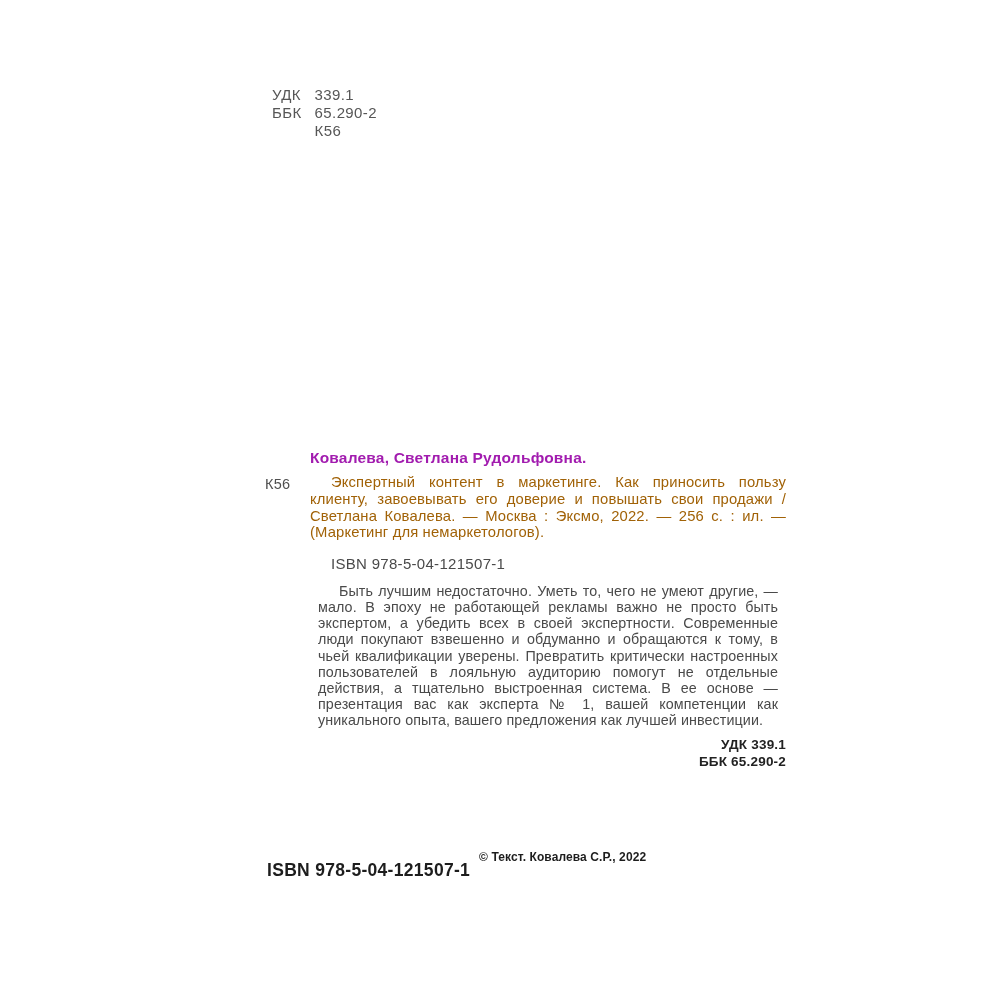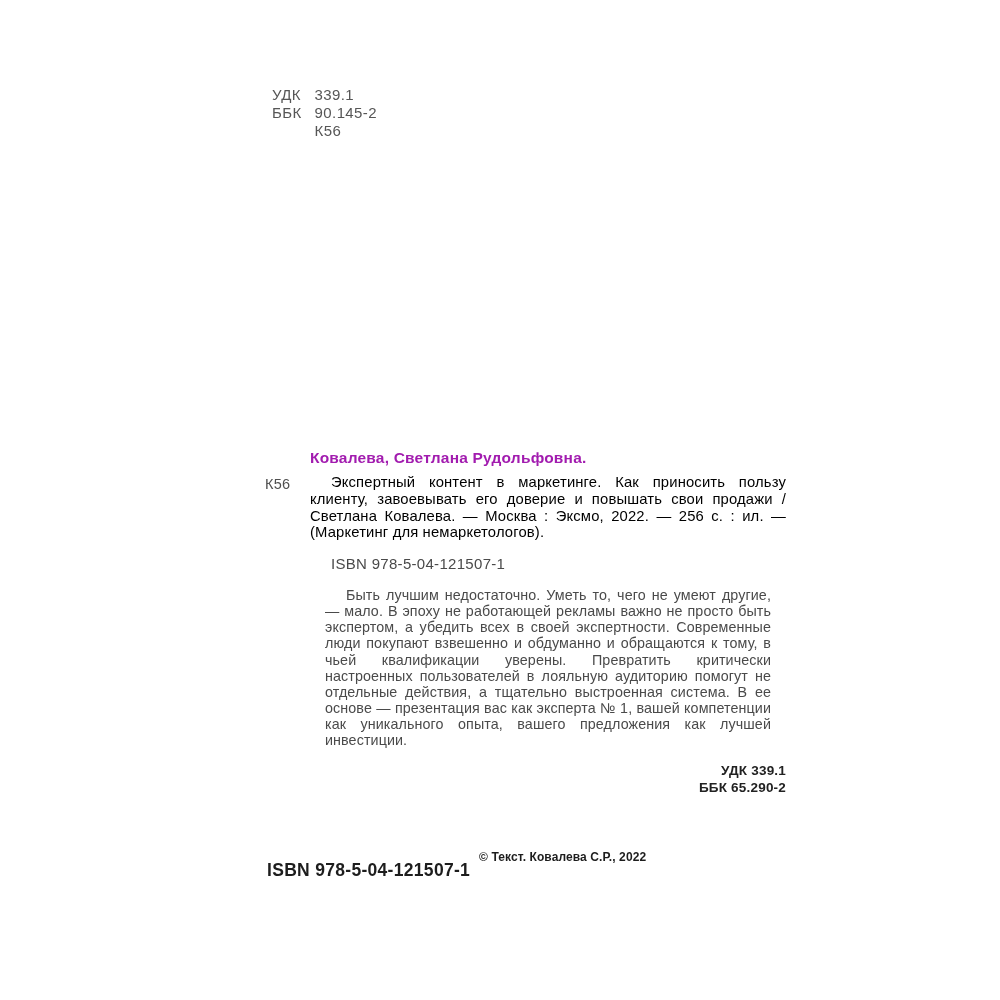--- a/index.html
+++ b/index.html
@@ -61,31 +61,31 @@
     letter-spacing: 0.3px;
   }
   .record-text {
     margin: 0;
     font-size: 14.8px;
     line-height: 16.8px;
     letter-spacing: 0.15px;
     text-indent: 21px;
     text-align: justify;
     text-align-last: left;
-    color: #000000;
+    color: #a16207;
   }
   .isbn-line {
     margin: 14px 0 11px 0;
     padding-left: 21px;
     font-size: 15px;
     letter-spacing: 0.3px;
     color: #4a4a4a;
   }
   .annotation-para {
-    margin: 15px;
+    margin: 8px;
     font-size: 14.3px;
     line-height: 16.1px;
     letter-spacing: 0.1px;
     text-indent: 21px;
     text-align: justify;
     text-align-last: left;
     color: #4a4a4a;
   }
   .bottom-codes {
     margin-top: 9px;
@@ -123,21 +123,21 @@
 
 <div class="page">
 
   <div class="top-codes">
     <div class="code-row">
       <span class="code-label">УДК</span>
       <span class="code-value">339.1</span>
     </div>
     <div class="code-row">
       <span class="code-label">ББК</span>
-      <span class="code-value">90.145-2</span>
+      <span class="code-value">65.290-2</span>
     </div>
     <div class="code-row">
       <span class="code-label"></span>
       <span class="code-value">К56</span>
     </div>
   </div>
 
   <div class="catalog-block">
     <p class="author-heading">Ковалева, Светлана Рудольфовна.</p>
 

